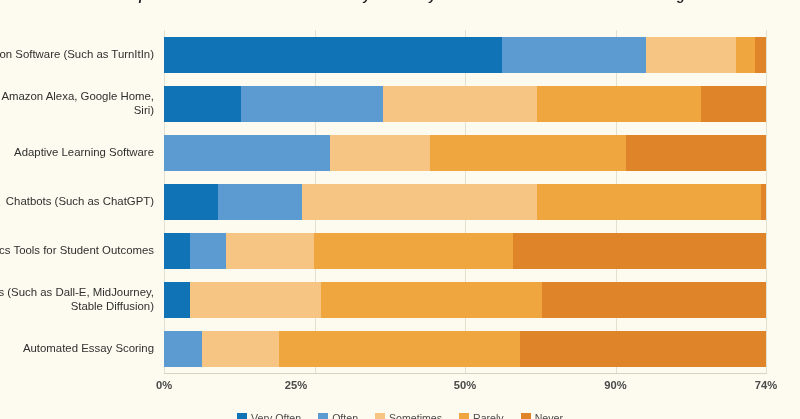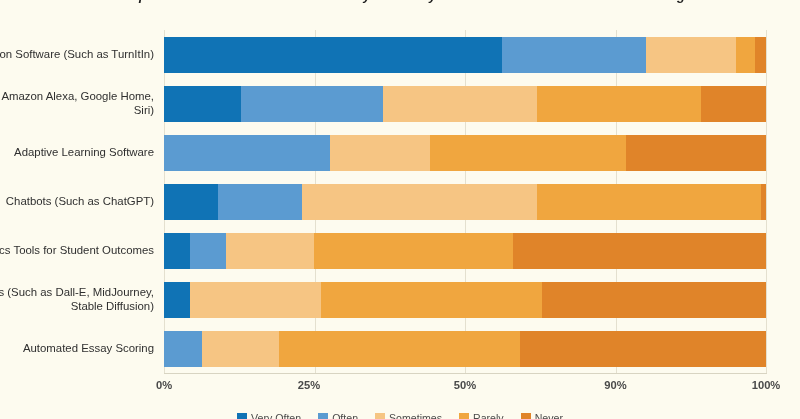--- a/index.html
+++ b/index.html
@@ -187,24 +187,24 @@
       <div class="cat-label" style="top: 26.5px; height: 56px; display: flex; align-items: center; justify-content: flex-end;">Plagiarism Detection Software (Such as TurnItIn)</div>
       <div class="cat-label" style="top: 75.5px; height: 56px; display: flex; align-items: center; justify-content: flex-end;">Voice Assistants (Such as Amazon Alexa, Google Home, Siri)</div>
       <div class="cat-label" style="top: 124.5px; height: 56px; display: flex; align-items: center; justify-content: flex-end;">Adaptive Learning Software</div>
       <div class="cat-label" style="top: 173.5px; height: 56px; display: flex; align-items: center; justify-content: flex-end;">Chatbots (Such as ChatGPT)</div>
       <div class="cat-label" style="top: 222.5px; height: 56px; display: flex; align-items: center; justify-content: flex-end;">Predictive Analytics Tools for Student Outcomes</div>
       <div class="cat-label" style="top: 271.5px; height: 56px; display: flex; align-items: center; justify-content: flex-end;">Text to Image Processors (Such as Dall-E, MidJourney, Stable Diffusion)</div>
       <div class="cat-label" style="top: 320.5px; height: 56px; display: flex; align-items: center; justify-content: flex-end;">Automated Essay Scoring</div>
     </div>
   <div id="x-ticks">
       <div class="xtick" style="left: 164px;">0%</div>
-      <div class="xtick" style="left: 309px;">25%</div>
+      <div class="xtick" style="left: 296px;">25%</div>
       <div class="xtick" style="left: 465px;">50%</div>
       <div class="xtick" style="left: 615.5px;">90%</div>
-      <div class="xtick" style="left: 766px;">100%</div>
+      <div class="xtick" style="left: 766px;">74%</div>
     </div>
 
   <div class="legend" id="legend">
       <div class="legend-item">
         <span class="legend-swatch" style="background: rgb(16, 115, 181);"></span>
         <span>Very Often</span>
       </div>
       <div class="legend-item">
         <span class="legend-swatch" style="background: rgb(91, 155, 209);"></span>
         <span>Often</span>

